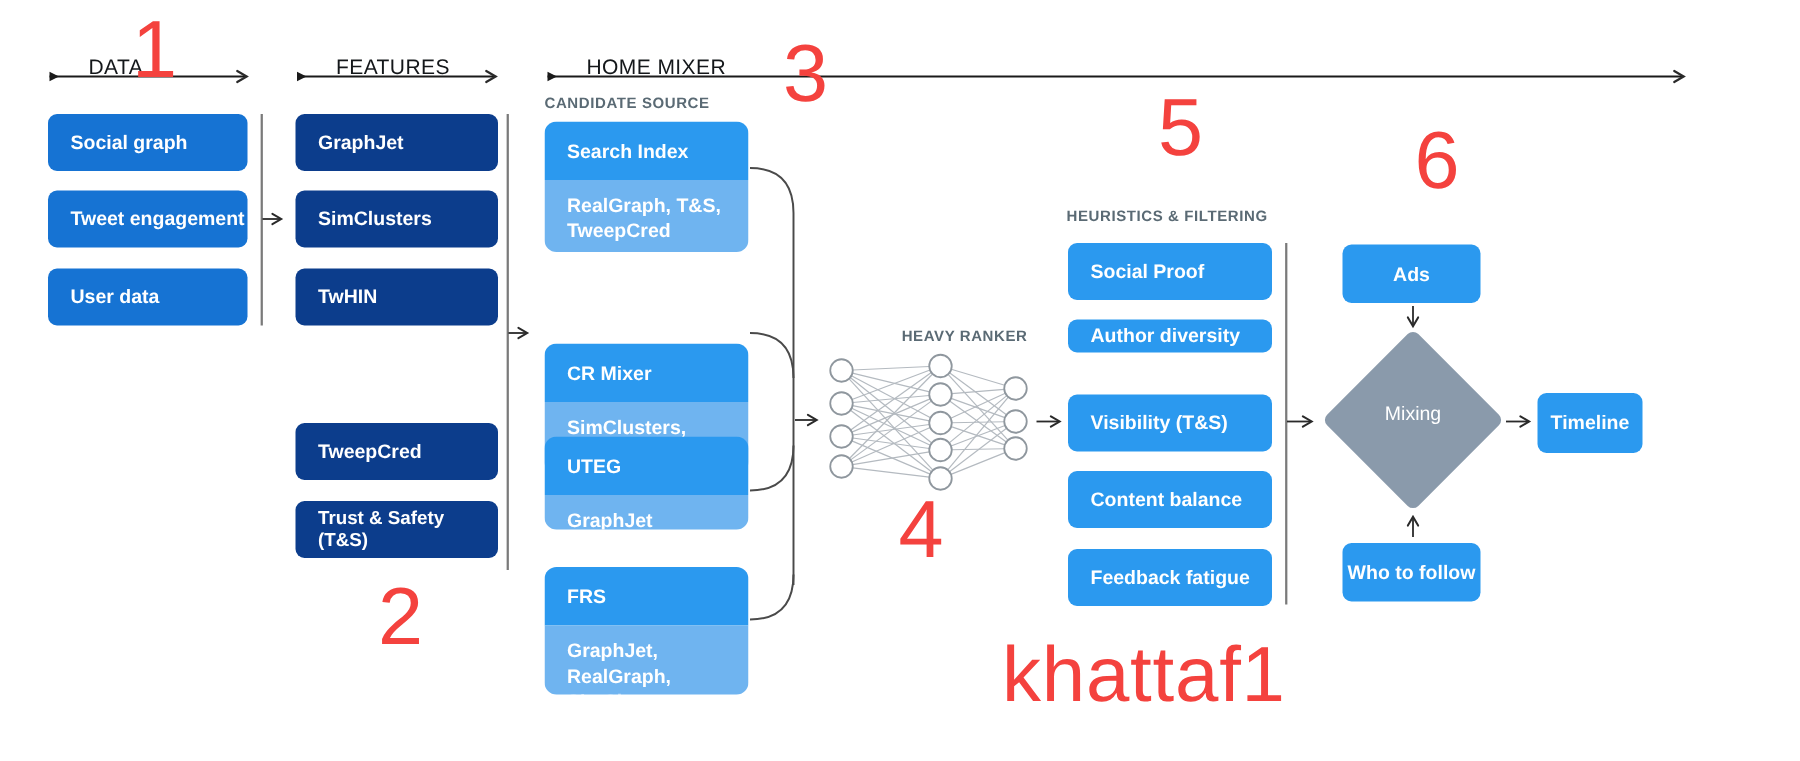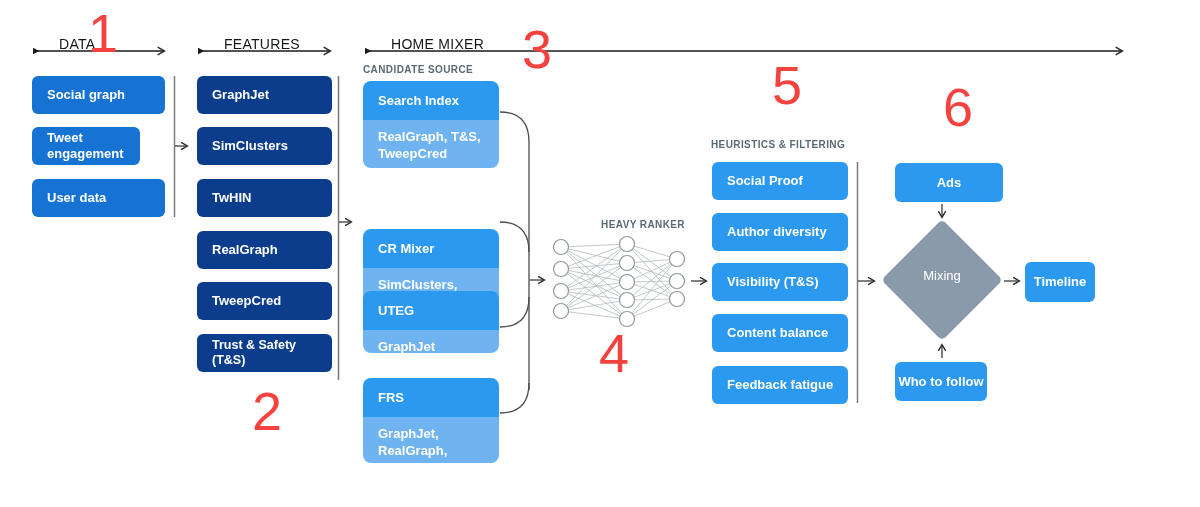--- a/index.html
+++ b/index.html
@@ -137,28 +137,27 @@
 
     <g stroke="#2a2a2a" stroke-width="1.2" fill="none">
       <line x1="942" y1="204" x2="942" y2="217" marker-end="url(#arrow)"></line>
       <line x1="942" y1="358" x2="942" y2="345" marker-end="url(#arrow)"></line>
       <line x1="1004" y1="281" x2="1019" y2="281" marker-end="url(#arrow)"></line>
     </g>
   </svg>
 
   <div class="col-header" style="left:31px;top:36px;">DATA</div>
   <div class="box mid" style="left:32px;top:76px;width:133px;height:38px;">Social graph</div>
-  <div class="box mid" style="left:32px;top:127px;width:108px;height:38px;">Tweet engagement</div>
+  <div class="box mid" style="left:32px;top:127px;width:133px;height:38px;">Tweet engagement</div>
   <div class="box mid" style="left:32px;top:179px;width:133px;height:38px;">User data</div>
 
   <div class="col-header" style="left:196px;top:36px;">FEATURES</div>
   <div class="box navy" style="left:197px;top:76px;width:135px;height:38px;">GraphJet</div>
   <div class="box navy" style="left:197px;top:127px;width:135px;height:38px;">SimClusters</div>
   <div class="box navy" style="left:197px;top:179px;width:135px;height:38px;">TwHIN</div>
-  <div class="box navy" style="left:197px;top:231px;width:135px;height:38px;">RealGraph</div>
   <div class="box navy" style="left:197px;top:282px;width:135px;height:38px;">TweepCred</div>
   <div class="box navy" style="left:197px;top:334px;width:135px;height:38px;font-size:12.5px;">Trust &amp; Safety (T&amp;S)</div>
 
   <div class="col-header" style="left:363px;top:36px;">HOME MIXER</div>
   <div class="caps-label" style="left:363px;top:64px;">CANDIDATE SOURCE</div>
 
   <div class="combo" style="left:363px;top:81px;width:136px;height:87px;">
     <div class="head" style="height:39px;">Search Index</div>
     <div class="deps">RealGraph, T&amp;S, TweepCred</div>
   </div>
@@ -172,31 +171,32 @@
   </div>
   <div class="combo" style="left:363px;top:378px;width:136px;height:85px;">
     <div class="head" style="height:39px;">FRS</div>
     <div class="deps">GraphJet, RealGraph, SimClusters</div>
   </div>
 
   <div class="caps-label" style="left:555px;top:219px;width:130px;text-align:right;">HEAVY RANKER</div>
 
   <div class="caps-label" style="left:711px;top:139px;">HEURISTICS &amp; FILTERING</div>
   <div class="box bright" style="left:712px;top:162px;width:136px;height:38px;">Social Proof</div>
-  <div class="box bright" style="left:712px;top:213px;width:136px;height:38px;">Author diversity</div>
+  <div class="box bright" style="left:712px;top:213px;width:136px;height:22px;">Author diversity</div>
   <div class="box bright" style="left:712px;top:263px;width:136px;height:38px;">Visibility (T&amp;S)</div>
   <div class="box bright" style="left:712px;top:314px;width:136px;height:38px;">Content balance</div>
   <div class="box bright" style="left:712px;top:366px;width:136px;height:38px;">Feedback fatigue</div>
 
-  <div class="box bright center" style="left:895px;top:163px;width:108px;height:39px;">Ads</div>
+  <div class="box bright center" style="left:895px;top:163px;width:92px;height:39px;">Ads</div>
   <div class="diamond"></div>
   <div class="diamond-label">Mixing</div>
   <div class="box bright center" style="left:895px;top:362px;width:92px;height:39px;">Who to follow</div>
   <div class="box bright center" style="left:1025px;top:262px;width:70px;height:40px;">Timeline</div>
 
   <div class="annotation num" style="left:103px;top:6px;">1</div>
   <div class="annotation num" style="left:267px;top:384px;">2</div>
   <div class="annotation num" style="left:537px;top:22px;">3</div>
   <div class="annotation num" style="left:614px;top:326px;">4</div>
   <div class="annotation num" style="left:787px;top:58px;">5</div>
   <div class="annotation num" style="left:958px;top:80px;">6</div>
+  <div class="annotation sig" style="left:668px;top:424px;">khattaf1</div>
 
 </div>
 
 </body></html>

